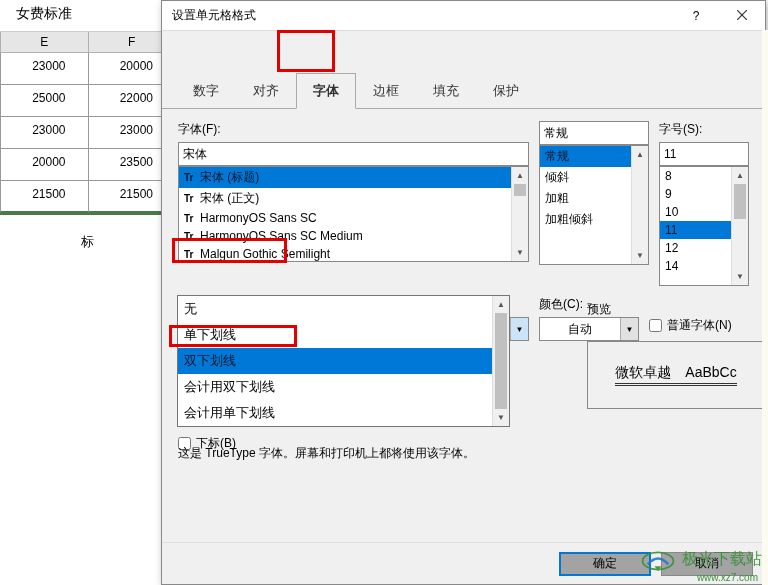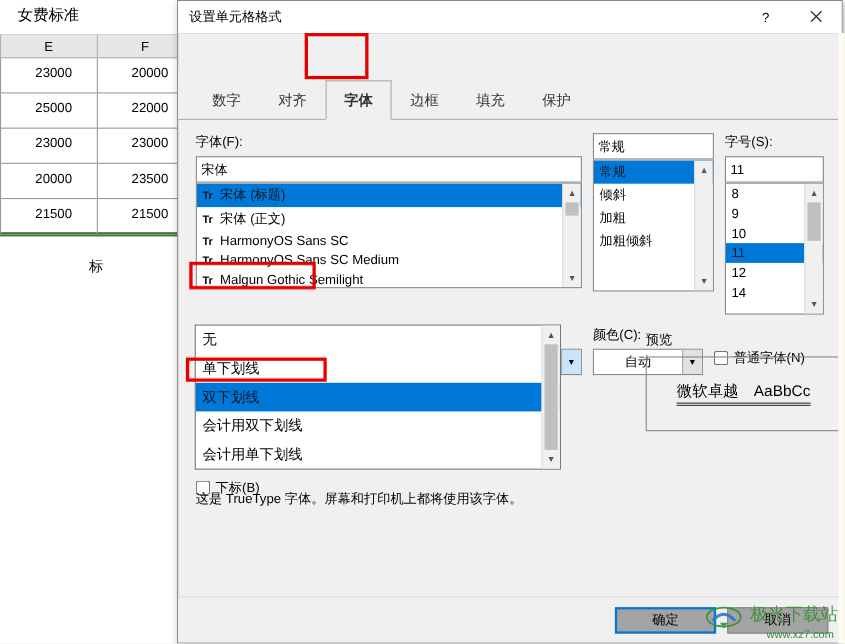--- a/index.html
+++ b/index.html
@@ -60,21 +60,21 @@
   .combo.open .combo-btn { background: #cce4f7; }
   .checkbox-wrap { display: flex; align-items: center; gap: 5px; font-size: 12px; margin-top: 4px; }
   .checkbox-wrap input { width: 13px; height: 13px; }
 
   
   .underline-dropdown { position: absolute; left: 15px; top: 294px; width: 333px; border: 1px solid #767676; background: #fff; z-index: 10; }
   .underline-dropdown .li-item { padding: 4px 6px; font-size: 13px; }
 
   
   .preview-section { position: absolute; right: 0; top: 300px; width: 178px; }
-  .preview-box { border: 1px solid #888; height: 68px; display: flex; align-items: center; justify-content: center; margin-top: 6px; }
+  .preview-box { border: 1px solid #888; height: 68px; display: flex; align-items: center; justify-content: center; margin-top: 23px; }
   .preview-text { font-size: 14px; border-bottom: 3px double #333; padding-bottom: 1px; }
 
   
   .effects { margin-top: 94px; }
   .effects .checkbox-wrap { margin-bottom: 6px; }
 
   
   .desc { position: absolute; left: 16px; top: 444px; font-size: 12px; }
 
   

